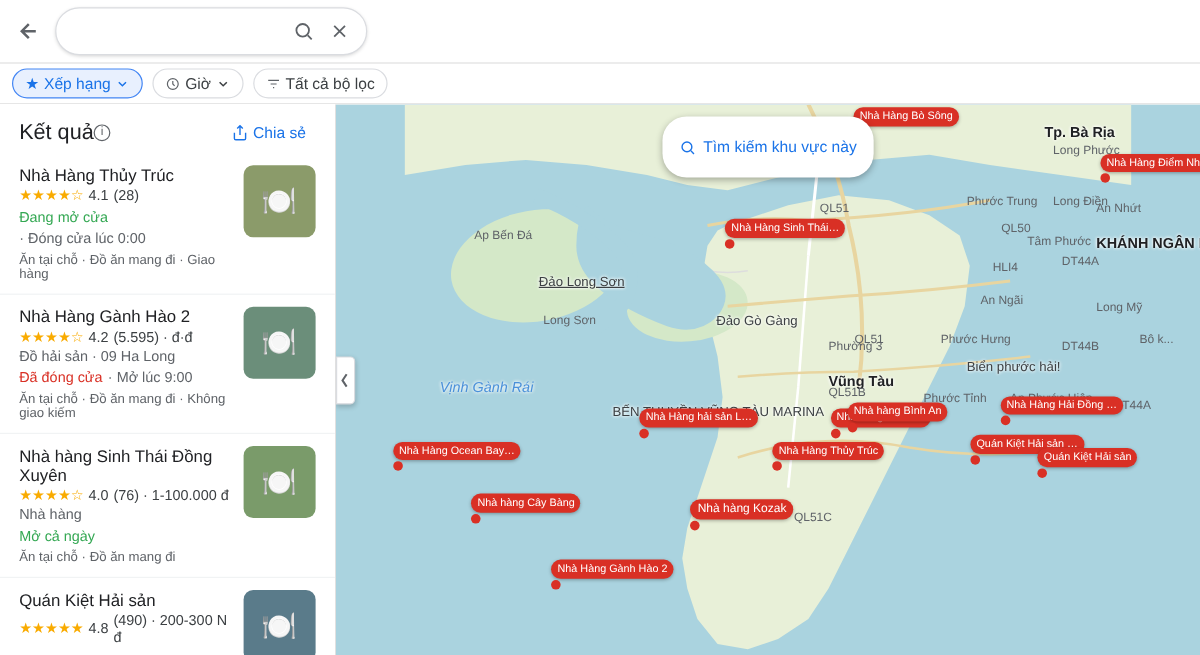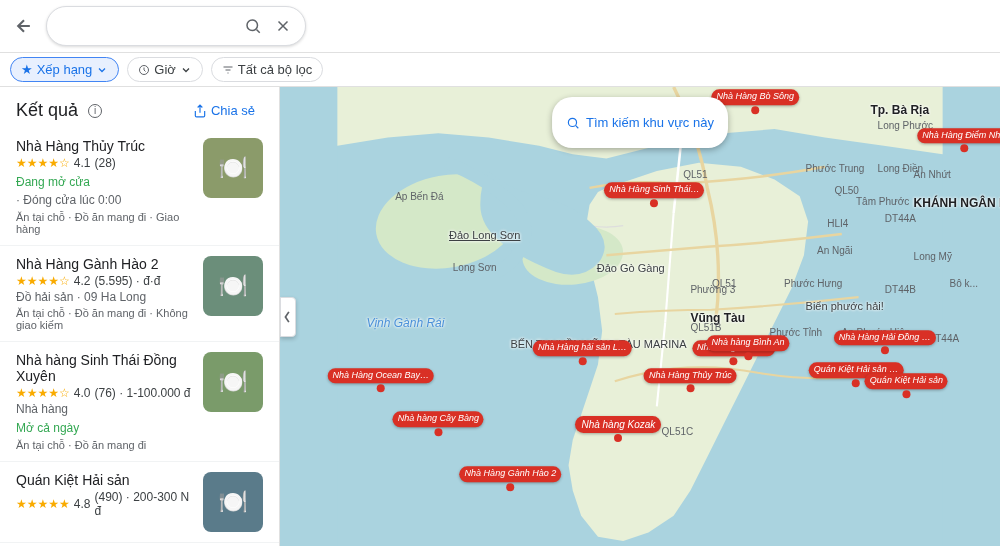--- a/index.html
+++ b/index.html
@@ -93,21 +93,21 @@
       justify-content: space-between;
       padding: 12px 16px 6px;
     }
 
     .sidebar-header h2 {
       font-size: 18px;
       font-weight: 500;
       color: #202124;
       display: flex;
       align-items: center;
-      gap: 10px;
+      gap: 0;
     }
 
     .share-btn {
       display: flex;
       align-items: center;
       gap: 4px;
       font-size: 13px;
       color: #1a73e8;
       cursor: pointer;
       border: none;
@@ -225,22 +225,21 @@
       box-shadow: 0 2px 4px rgba(0,0,0,0.2);
       font-size: 10px;
       color: #5f6368;
     }
 
     .map-pin {
       position: absolute;
       transform: translate(-50%, -100%);
       display: flex;
       flex-direction: column;
-      align-items: center;
-      font-style: italic;
+      align-items: flex-start;
     }
 
     .pin-label {
       background: #d93025;
       color: white;
       font-size: 10px;
       padding: 2px 6px;
       border-radius: 12px;
       white-space: nowrap;
       box-shadow: 0 1px 3px rgba(0,0,0,0.3);
@@ -386,20 +385,24 @@
   </div>
         <div class="result-item">
     <div class="result-info">
       <div class="result-name">Nhà Hàng Gành Hào 2</div>
       <div class="result-rating">
         <span class="stars">★★★★☆</span>
         <span>4.2</span>
         <span>(5.595) · đ·đ</span>
       </div>
       <div class="result-address">Đồ hải sản · 09 Ha Long</div>
+      <div>
+        <span class="result-status-closed">Đã đóng cửa</span>
+        <span class="result-address"> · Mở lúc 9:00</span>
+      </div>
       <div class="result-tags">Ăn tại chỗ · Đồ ăn mang đi · Không giao kiếm</div>
     </div>
     <div class="result-img-placeholder" style="background:#6B8E7A; font-size:24px;">🍽️</div>
   </div>
         <div class="result-item">
     <div class="result-info">
       <div class="result-name">Nhà hàng Sinh Thái Đồng Xuyên</div>
       <div class="result-rating">
         <span class="stars">★★★★☆</span>
         <span>4.0</span>

